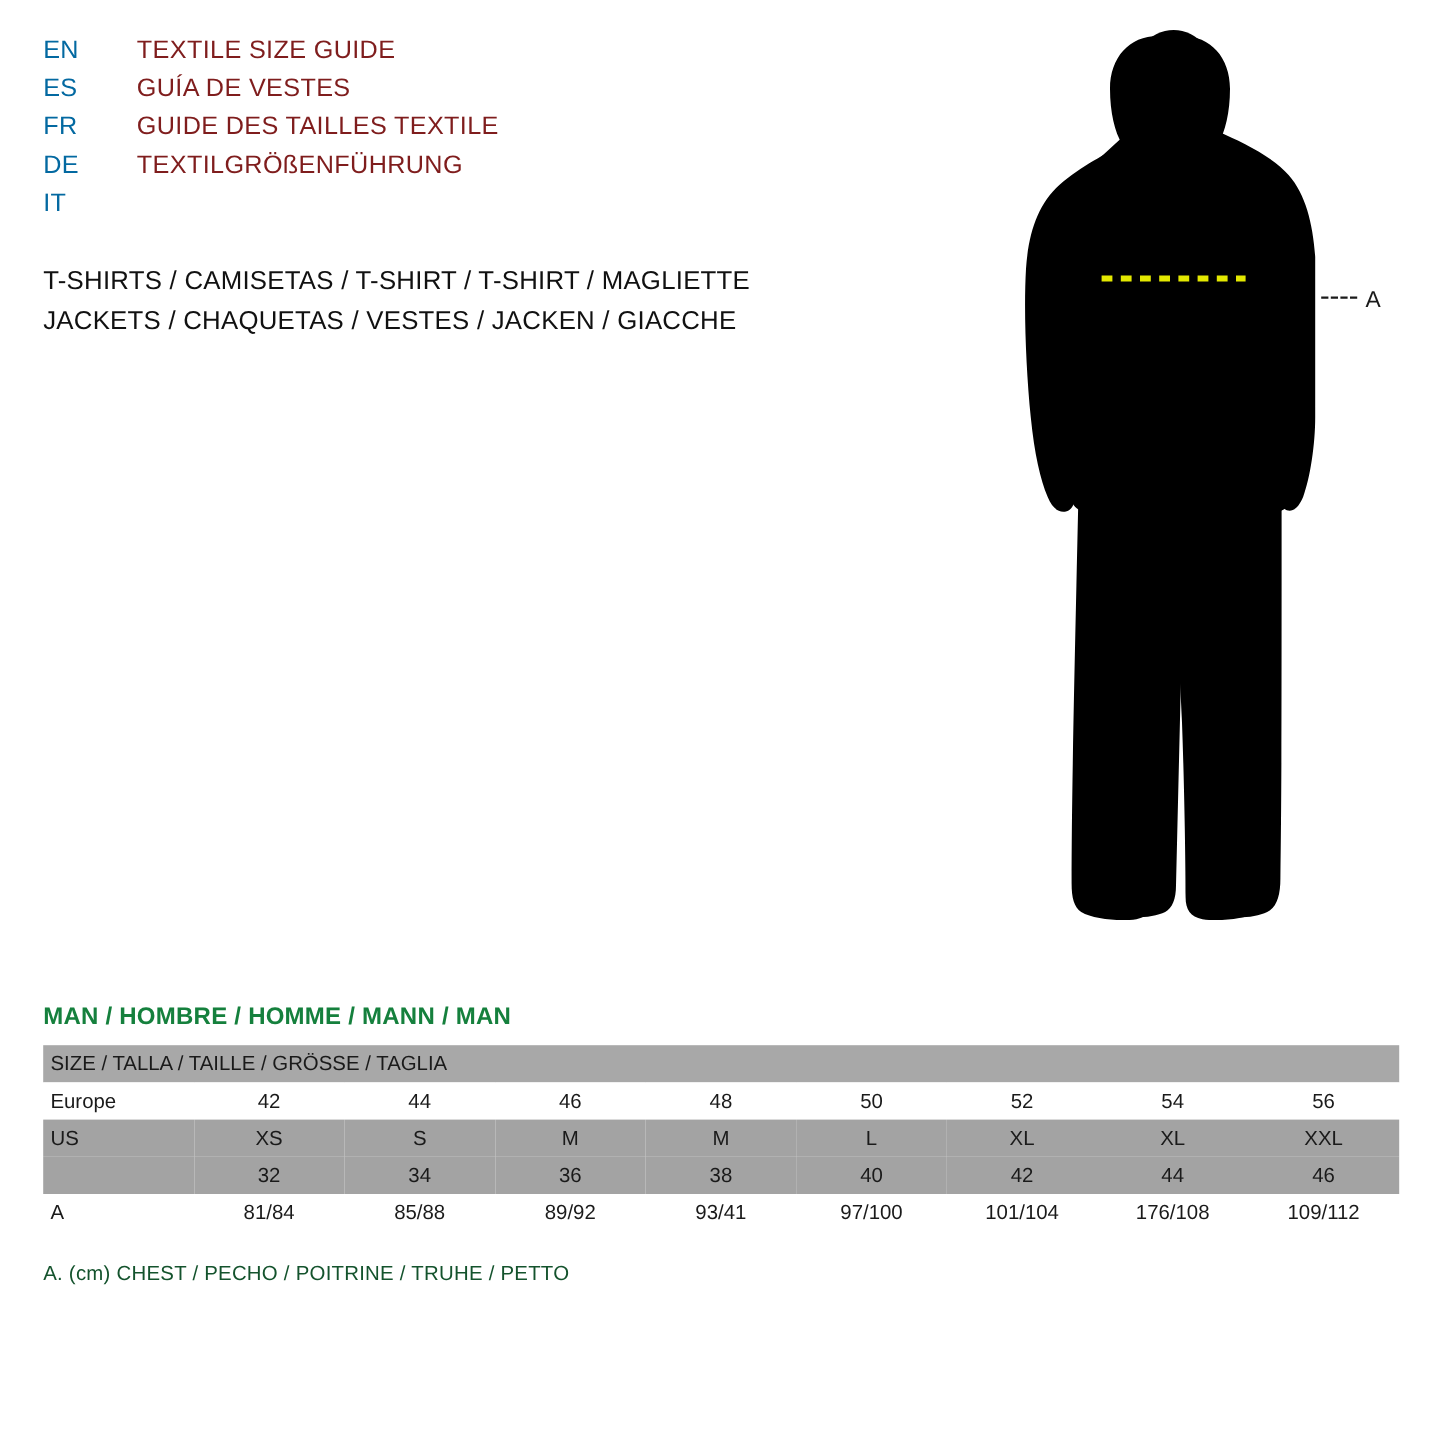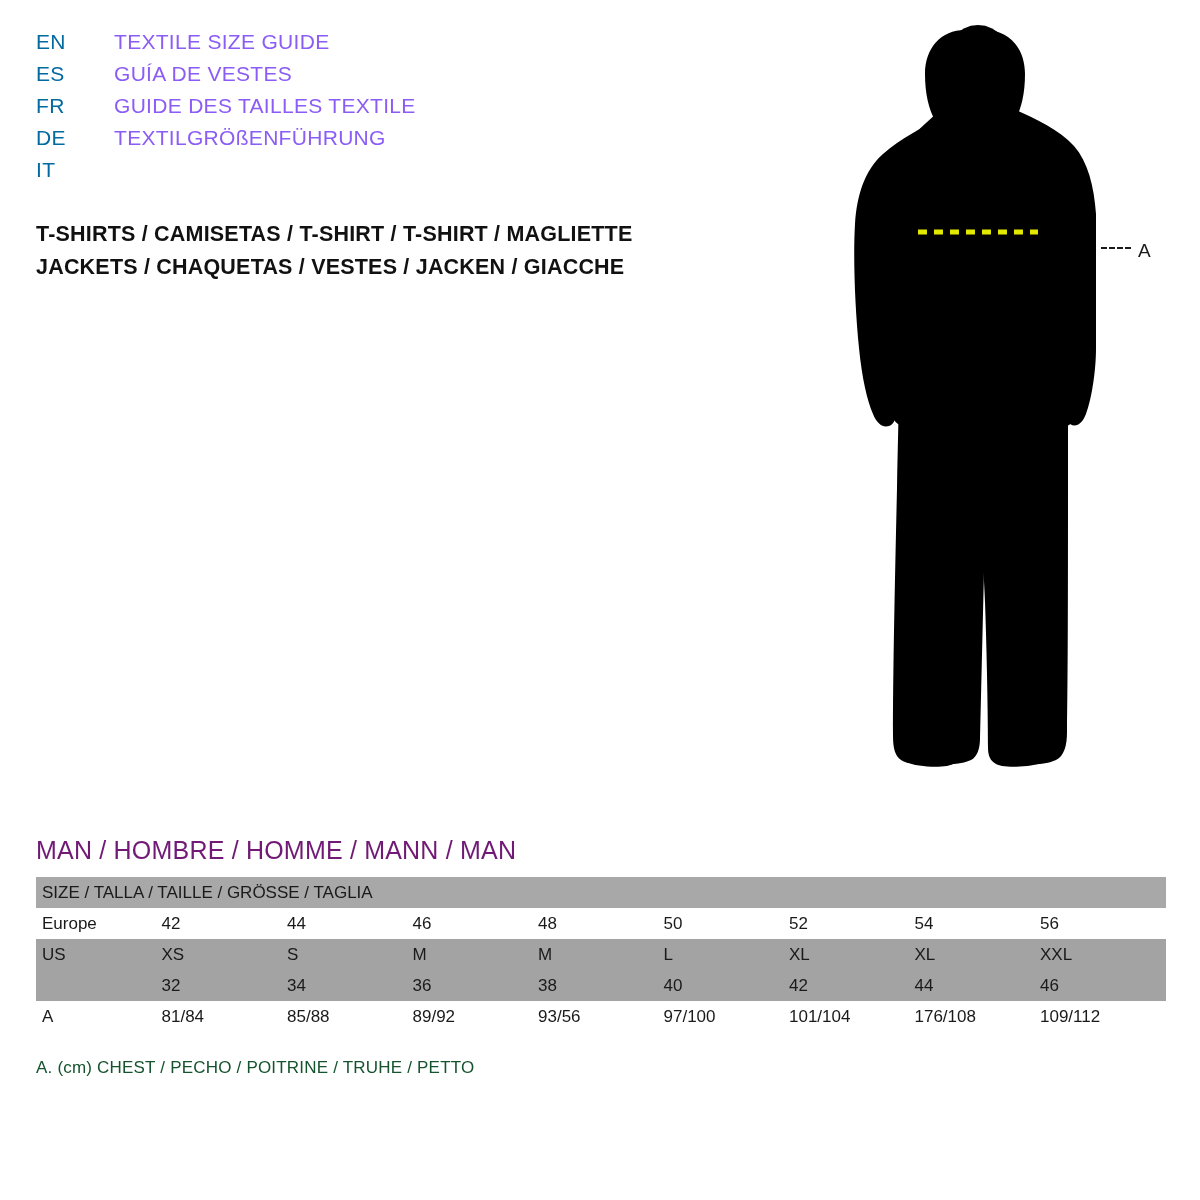--- a/index.html
+++ b/index.html
@@ -33,34 +33,34 @@
   }
   .lang-code {
     width: 78px;
     font-size: 21px;
     letter-spacing: 0.3px;
     color: #0369a1;
   }
   .lang-text {
     font-size: 21px;
     letter-spacing: 0.3px;
-    color: #8b5cf6;
+    color: #7f1d1d;
     white-space: nowrap;
   }
 
   
   .category-block {
     position: absolute;
     left: 36px;
     top: 218px;
     width: 760px;
   }
   .category-line {
     font-size: 21.5px;
-    font-weight: bold;
+    font-weight: normal;
     letter-spacing: 0.2px;
     line-height: 33px;
     white-space: nowrap;
     color: #111111;
   }
 
   
   .figure-wrap {
     position: absolute;
     left: 820px;
@@ -87,25 +87,25 @@
   }
 
   
   .table-section {
     position: absolute;
     left: 36px;
     top: 836px;
     width: 1130px;
   }
   .section-title {
-    font-size: 25px;
-    font-weight: normal;
+    font-size: 20px;
+    font-weight: bold;
     letter-spacing: 0.2px;
     margin-bottom: 12px;
-    color: #701a75;
+    color: #15803d;
   }
   table.size-table {
     border-collapse: collapse;
     width: 1130px;
     table-layout: fixed;
   }
   table.size-table td {
     font-size: 17px;
     color: #1a1a1a;
     height: 31px;
@@ -114,21 +114,21 @@
     margin-left: 48px;
   }
   .row-header td {
     background: #a8a8a8;
     font-size: 17px;
   }
   .row-light td { background: #ffffff; }
   .row-grey td  { background: #a3a3a3; }
 
   .col-label { width: 160px; padding-left: 6px !important; text-align: left; }
-  .cell-val { text-align: left; }
+  .cell-val { text-align: center; }
 
   .table-footnote {
     margin-top: 26px;
     font-size: 17px;
     color: #14532d;
     letter-spacing: 0.2px;
   }
 </style>
 </head>
 <body>
@@ -274,21 +274,21 @@
           <td class="cell-val">42</td>
           <td class="cell-val">44</td>
           <td class="cell-val">46</td>
         </tr>
 
         <tr class="row-light">
           <td class="col-label">A</td>
           <td class="cell-val">81/84</td>
           <td class="cell-val">85/88</td>
           <td class="cell-val">89/92</td>
-          <td class="cell-val">93/56</td>
+          <td class="cell-val">93/41</td>
           <td class="cell-val">97/100</td>
           <td class="cell-val">101/104</td>
           <td class="cell-val">176/108</td>
           <td class="cell-val">109/112</td>
         </tr>
       </tbody>
     </table>
 
     <div class="table-footnote">A. (cm) CHEST / PECHO / POITRINE / TRUHE / PETTO</div>
   </div>

